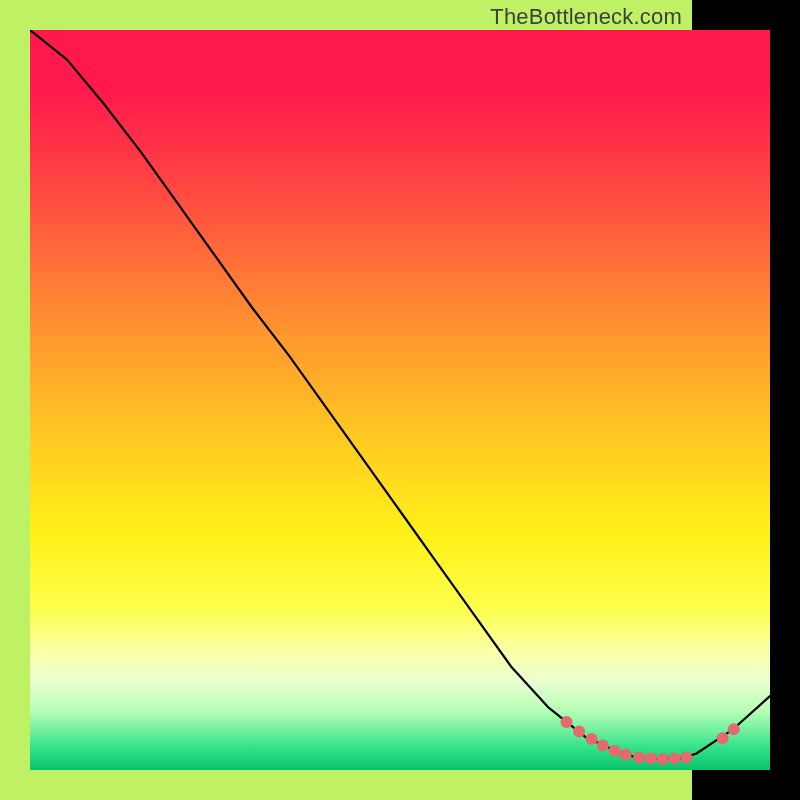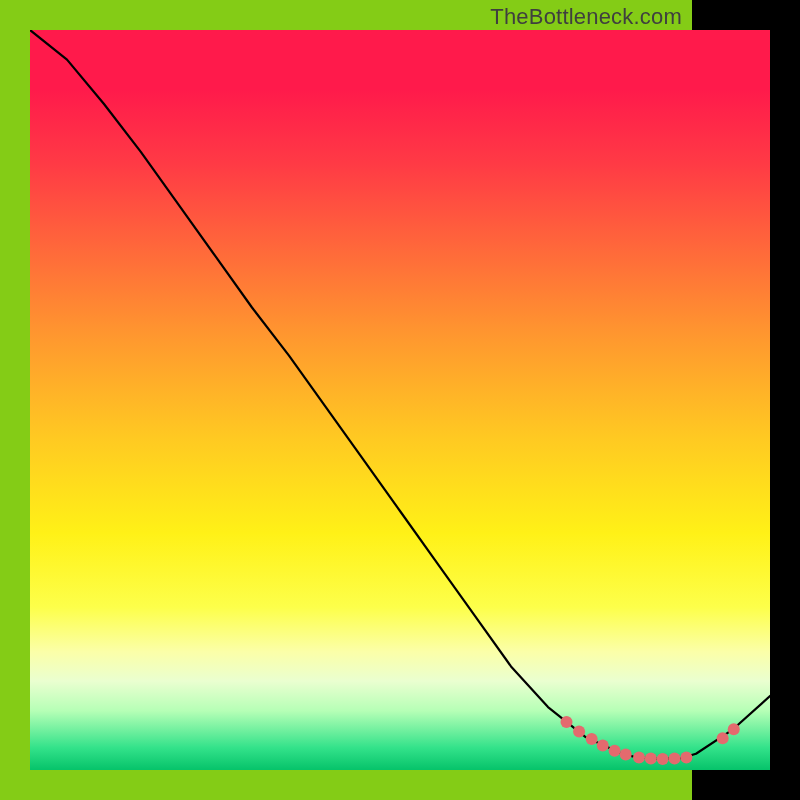--- a/index.html
+++ b/index.html
@@ -8,21 +8,21 @@
     width: 800px;
     height: 800px;
     background: #000;
     overflow: hidden;
     font-family: Arial, Helvetica, sans-serif;
   }
   .frame {
     position: relative;
     width: 692px;
     height: 800px;
-    background: #84cc16;
+    background: #bef264;
   }
   .watermark {
     position: absolute;
     top: 4px;
     right: 10px;
     font-size: 22px;
     color: #3f3f3f;
     font-weight: 500;
     letter-spacing: 0.2px;
     z-index: 3;

